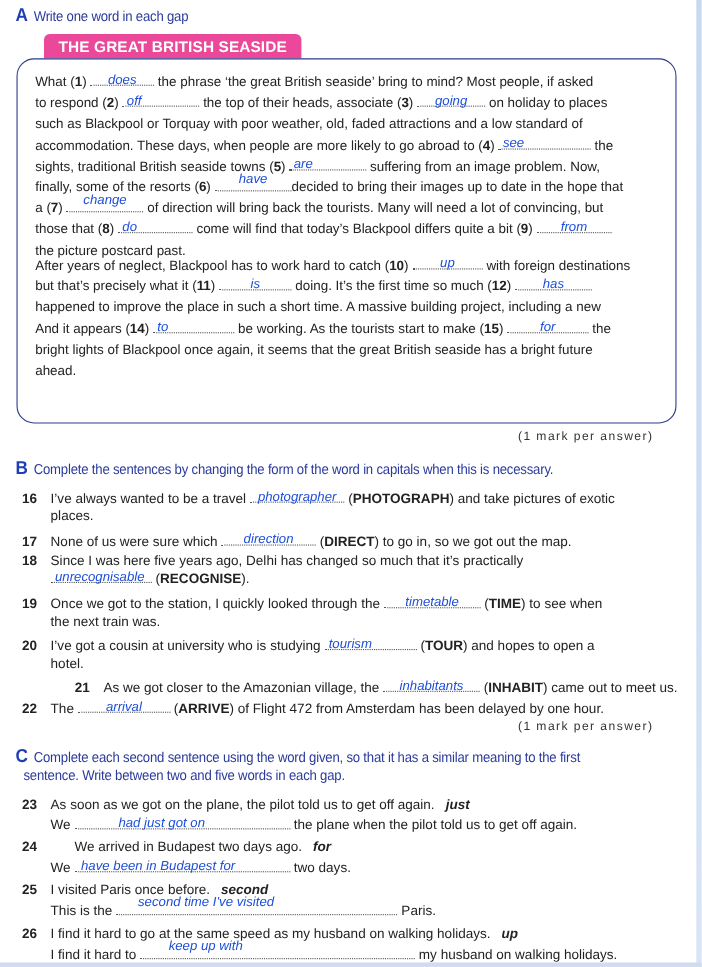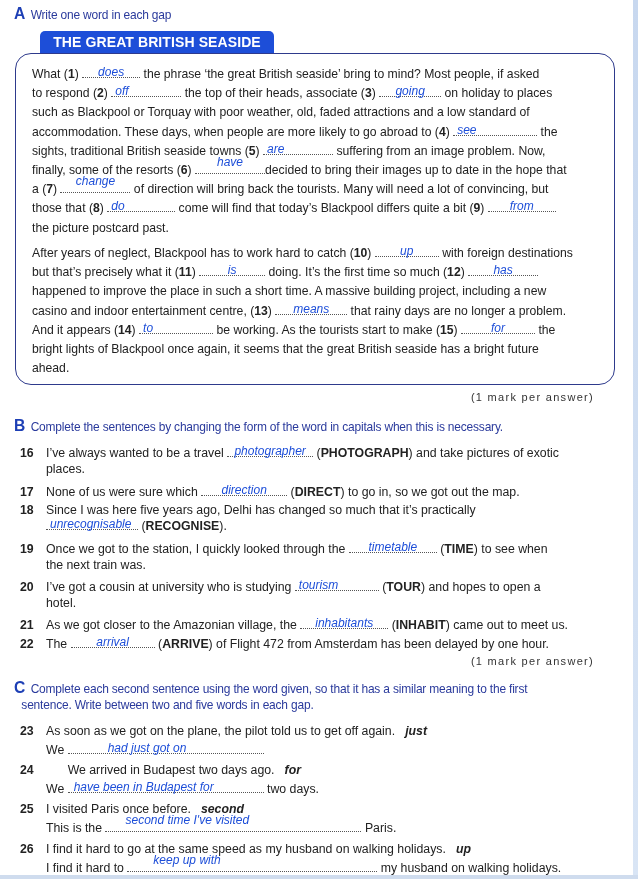--- a/index.html
+++ b/index.html
@@ -18,21 +18,21 @@
       background: #cfdcee;
     }
     .sec-head {
       position: absolute; left: 14px; color: #2a3a9c;
       font-family: "Liberation Sans", sans-serif; font-size: 13px;
       letter-spacing: -0.2px; transform: scaleX(0.92); transform-origin: left;
     }
     .sec-letter { font-weight: bold; font-size: 17px; color: #1d3fb5; margin-right: 6px; }
     .title-tab {
       position: absolute; left: 40px; top: 31px; height: 22px; width: 234px;
-      background: #1d4ed8; border-radius: 5px 5px 0 0;
+      background: #ec4899; border-radius: 5px 5px 0 0;
       color: #fff; font-weight: bold; font-size: 14px; line-height: 23px;
       text-align: center; letter-spacing: 0.1px;
     }
     .box {
       position: absolute; left: 15px; top: 53px; width: 598px; height: 330px;
       border: 1.5px solid #2e3a8c; border-radius: 16px;
     }
     .para {
       position: absolute; left: 32px; width: 566px;
       font-size: 12.2px; line-height: 19.2px; text-align: justify;
@@ -71,25 +71,24 @@
   <div><span>to respond (</span><b>2</b><span>) </span><span class="gap" style="width:70px"><span class="ans left">off</span></span><span> the top of their heads, associate (</span><b>3</b><span>) </span><span class="gap" style="width:62px"><span class="ans">going</span></span><span> on holiday to places</span></div>
   <div>such as Blackpool or Torquay with poor weather, old, faded attractions and a low standard of</div>
   <div><span>accommodation. These days, when people are more likely to go abroad to (</span><b>4</b><span>) </span><span class="gap" style="width:84px"><span class="ans left">see</span></span><span> the</span></div>
   <div><span>sights, traditional British seaside towns (</span><b>5</b><span>) </span><span class="gap" style="width:70px"><span class="ans left">are</span></span><span> suffering from an image problem. Now,</span></div>
   <div><span>finally, some of the resorts (</span><b>6</b><span>) </span><span class="gap" style="width:70px"><span class="ans up">have</span></span><span>decided to bring their images up to date in the hope that</span></div>
   <div><span>a (</span><b>7</b><span>) </span><span class="gap" style="width:70px"><span class="ans up">change</span></span><span> of direction will bring back the tourists. Many will need a lot of convincing, but</span></div>
   <div><span>those that (</span><b>8</b><span>) </span><span class="gap" style="width:68px"><span class="ans left">do</span></span><span> come will find that today’s Blackpool differs quite a bit (</span><b>9</b><span>) </span><span class="gap" style="width:68px"><span class="ans">from</span></span></div>
   <div>the picture postcard past.</div>
 </div>
 
-<div class="para" style="top:244px;">
+<div class="para" style="top:232px;">
   <div><span>After years of neglect, Blackpool has to work hard to catch (</span><b>10</b><span>) </span><span class="gap" style="width:64px"><span class="ans">up</span></span><span> with foreign destinations</span></div>
   <div><span>but that’s precisely what it (</span><b>11</b><span>) </span><span class="gap" style="width:66px"><span class="ans">is</span></span><span> doing. It’s the first time so much (</span><b>12</b><span>) </span><span class="gap" style="width:70px"><span class="ans">has</span></span></div>
   <div>happened to improve the place in such a short time. A massive building project, including a new</div>
-  <div><span>casino and indoor entertainment centre, (</span><b>13</b><span>) </span><span class="gap" style="width:72px"><span class="ans">means</span></span><span> that rainy days are no longer a problem.</span></div>
   <div><span>And it appears (</span><b>14</b><span>) </span><span class="gap" style="width:74px"><span class="ans left">to</span></span><span> be working. As the tourists start to make (</span><b>15</b><span>) </span><span class="gap" style="width:74px"><span class="ans">for</span></span><span> the</span></div>
   <div>bright lights of Blackpool once again, it seems that the great British seaside has a bright future</div>
   <div>ahead.</div>
 </div>
 
 <div class="marks" style="top:391px;">(1 mark per answer)</div>
 
 <div class="sec-head" style="top:416px;">
   <span class="sec-letter">B</span><span>Complete the sentences by changing the form of the word in capitals when this is necessary.</span>
 </div>
@@ -107,38 +106,38 @@
   <span class="itext"><span>Since I was here five years ago, Delhi has changed so much that it’s practically</span><br><span class="gap" style="width:92px"><span class="ans left" style="padding-left:4px">unrecognisable</span></span> (<b>RECOGNISE</b><span>).</span></span>
 </div>
 <div class="item" style="top:541px;">
   <span class="num">19</span>
   <span class="itext"><span>Once we got to the station, I quickly looked through the </span><span class="gap" style="width:88px"><span class="ans">timetable</span></span> (<b>TIME</b><span>) to see when</span><br><span>the next train was.</span></span>
 </div>
 <div class="item" style="top:579px;">
   <span class="num">20</span>
   <span class="itext"><span>I’ve got a cousin at university who is studying </span><span class="gap" style="width:84px"><span class="ans left">tourism</span></span> (<b>TOUR</b><span>) and hopes to open a</span><br><span>hotel.</span></span>
 </div>
-<div class="item" style="top:617px;">
+<div class="item" style="top:617px;margin-left:48px;">
   <span class="num">21</span>
   <span class="itext"><span>As we got closer to the Amazonian village, the </span><span class="gap" style="width:88px"><span class="ans">inhabitants</span></span> (<b>INHABIT</b><span>) came out to meet us.</span></span>
 </div>
 <div class="item" style="top:636px;">
   <span class="num">22</span>
   <span class="itext"><span>The </span><span class="gap" style="width:84px"><span class="ans">arrival</span></span> (<b>ARRIVE</b><span>) of Flight 472 from Amsterdam has been delayed by one hour.</span></span>
 </div>
 
 <div class="marks" style="top:655px;">(1 mark per answer)</div>
 
 <div class="sec-head" style="top:680px; line-height:16px;">
   <span class="sec-letter">C</span><span>Complete each second sentence using the word given, so that it has a similar meaning to the first</span><br><span style="margin-left:8px">sentence. Write between two and five words in each gap.</span>
 </div>
 
 <div class="item" style="top:722px; line-height:19px;">
   <span class="num">23</span>
-  <span class="itext"><span>As soon as we got on the plane, the pilot told us to get off again.</span><b class="kw">just</b><br><span>We </span><span class="gap" style="width:196px"><span class="ans left" style="padding-left:40px">had just got on</span></span></span>
+  <span class="itext"><span>As soon as we got on the plane, the pilot told us to get off again.</span><b class="kw">just</b><br><span>We </span><span class="gap" style="width:196px"><span class="ans left" style="padding-left:40px">had just got on</span></span><span> the plane when the pilot told us to get off again.</span></span>
 </div>
 <div class="item" style="top:761px; line-height:19px;">
   <span class="num">24</span>
   <span class="itext"><span style="visibility:hidden;width:0">We </span><span>We arrived in Budapest two days ago.</span><b class="kw">for</b><br><span>We </span><span class="gap" style="width:196px"><span class="ans left" style="padding-left:6px">have been in Budapest for</span></span><span> two days.</span></span>
 </div>
 <div class="item" style="top:800px; line-height:19px;">
   <span class="num">25</span>
   <span class="itext"><span>I visited Paris once before.</span><b class="kw">second</b><br><span>This is the </span><span class="gap" style="width:256px"><span class="ans up left" style="padding-left:20px">second time I've visited</span></span><span> Paris.</span></span>
 </div>
 <div class="item" style="top:840px; line-height:19px;">

